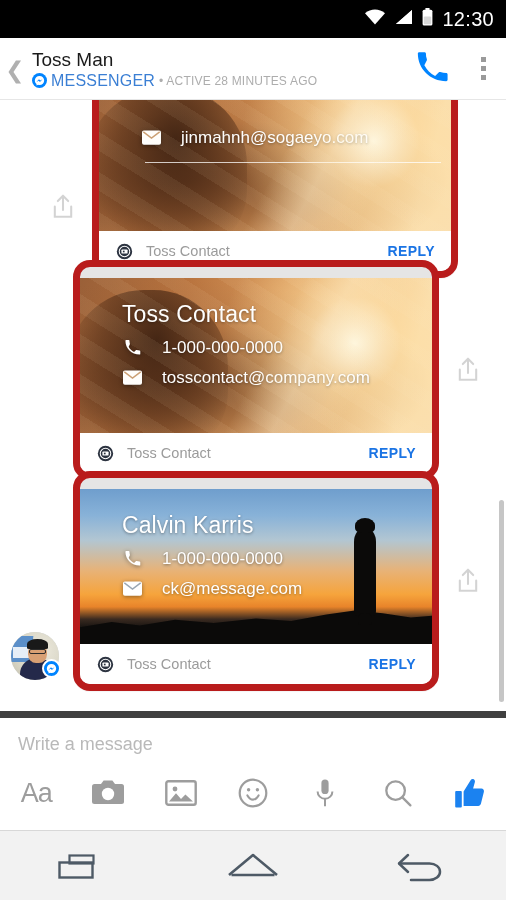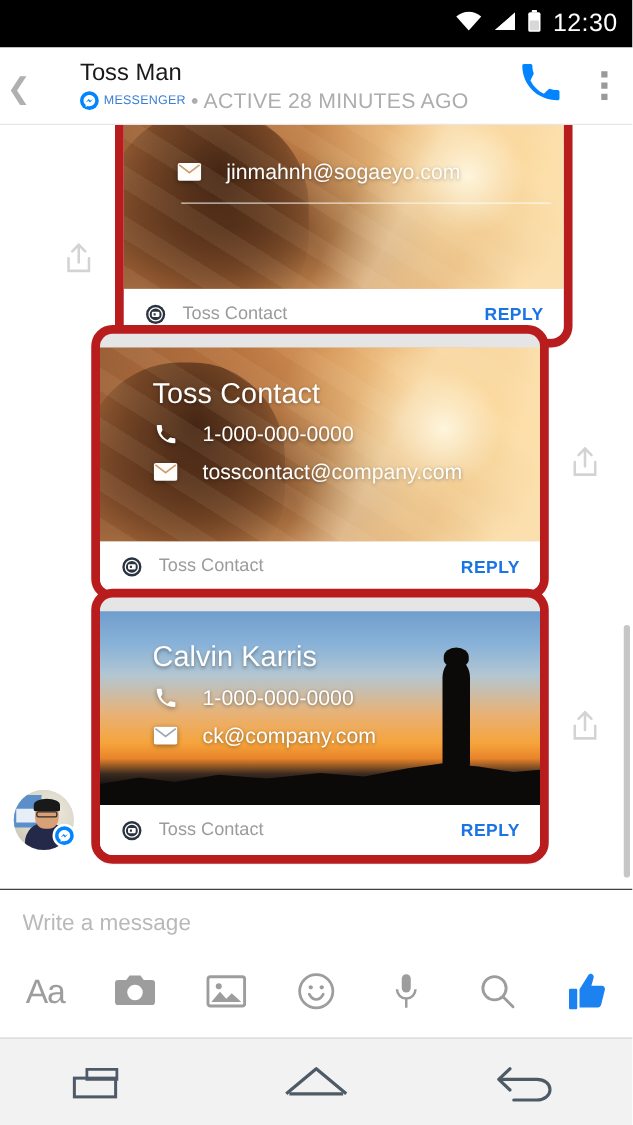--- a/index.html
+++ b/index.html
@@ -22,30 +22,30 @@
   
   .header {
     position: absolute; top: 38px; left: 0; width: 506px; height: 62px;
     background: #fff; display: flex; align-items: center;
     border-bottom: 1px solid #e6e6e6;
   }
   .back-chev {
     width: 26px; display: flex; align-items: center; justify-content: center;
     color: #b0b0b0; font-size: 23px; margin-left: 2px; margin-top: 4px;
   }
-  .hdr-text { flex: 1; padding-left: 4px; margin-left: 32px; }
+  .hdr-text { flex: 1; padding-left: 4px; }
   .hdr-title { font-size: 19px; color: #1a1a1a; line-height: 23px; }
   .hdr-sub { display: flex; align-items: center; gap: 4px; margin-top: 1px; }
   .msgr-dot {
     width: 15px; height: 15px; border-radius: 50%; background: #0084ff;
     display: flex; align-items: center; justify-content: center; flex: none;
   }
   .msgr-dot svg { width: 11px; height: 11px; }
-  .sub-brand { color: #3b7fd4; font-size: 10px; letter-spacing: .2px; }
-  .sub-rest { color: #adadad; font-size: 17px; letter-spacing: .2px; }
+  .sub-brand { color: #3b7fd4; font-size: 16px; letter-spacing: .2px; }
+  .sub-rest { color: #adadad; font-size: 12px; letter-spacing: .2px; }
   .hdr-call { width: 56px; display: flex; align-items: center; justify-content: center; }
   .hdr-more {
     width: 46px; display: flex; flex-direction: column; align-items: center;
     justify-content: center; gap: 4px;
   }
   .hdr-more i { display: block; width: 5px; height: 5px; background: #9a9a9a; }
 
   
   .thread {
     position: absolute; top: 100px; left: 0; width: 506px; height: 611px;
@@ -154,21 +154,21 @@
 
   
   .scrollbar {
     position: absolute; right: 2px; width: 5px; border-radius: 3px;
     background: #c6c6c6;
   }
 
   
   .composer {
     position: absolute; top: 711px; left: 0; width: 506px; height: 119px;
-    background: #fff; border-top: 1px solid #404040;
+    background: #fff; border-top: 7px solid #404040;
   }
   .compose-input {
     position: absolute; top: 16px; left: 18px; font-size: 18px; color: #b9b9b9;
     background: transparent; border: 0; outline: none; width: 440px;
     font-family: "Liberation Sans", sans-serif;
   }
   .compose-input::placeholder { color: #b9b9b9; opacity: 1; }
   .tools {
     position: absolute; bottom: 8px; left: 0; width: 506px; height: 58px;
     display: flex; align-items: center;
@@ -340,21 +340,21 @@
               </span>
               <span class="c-val">1-000-000-0000</span>
             </div>
             <div class="c-line">
               <span class="gl">
                 <svg width="19" height="15" viewBox="0 0 20 15">
                     <rect x="0" y="0" width="20" height="15" rx="2" fill="#fff"></rect>
                     <path d="M1.4 1.6 10 8.2l8.6-6.6" stroke="#9aa7b4" stroke-width="1.5" fill="none"></path>
                   </svg>
               </span>
-              <span class="c-val">ck@company.com</span>
+              <span class="c-val">ck@message.com</span>
             </div>
           </div>
         </div>
         <div class="card-foot">
           <span class="app-badge">
             <svg viewBox="0 0 20 20">
                 <circle cx="10" cy="10" r="9" fill="#2c3340"></circle>
                 <circle cx="10" cy="10" r="6.2" fill="none" stroke="#fff" stroke-width="1.2"></circle>
                 <rect x="6.4" y="7.6" width="7.2" height="4.8" rx="1" fill="#fff"></rect>
                 <rect x="8.1" y="9" width="2" height="2" fill="#2c3340"></rect>

